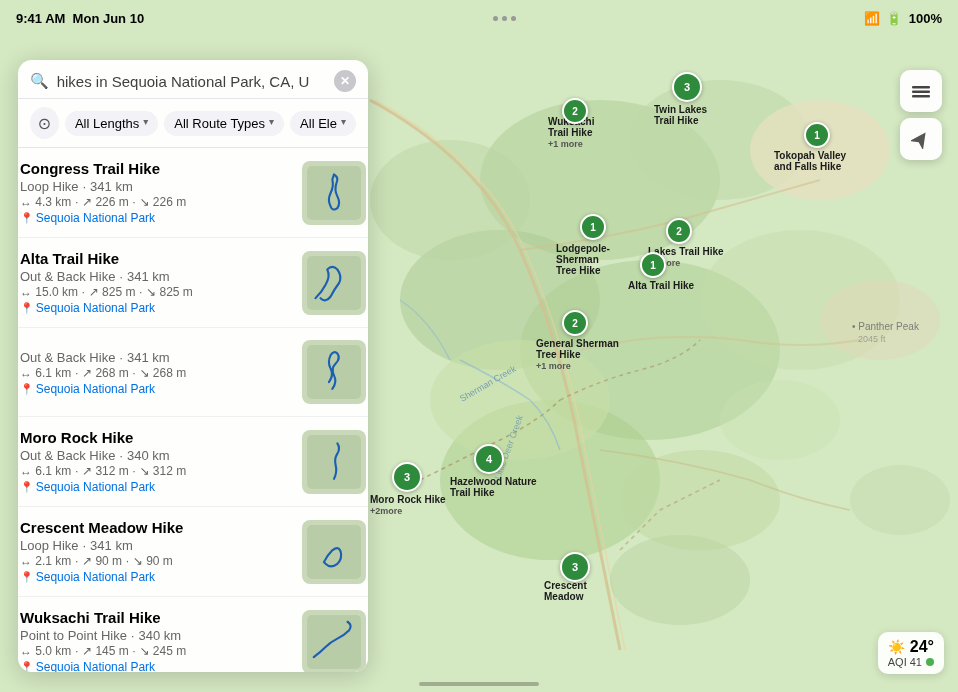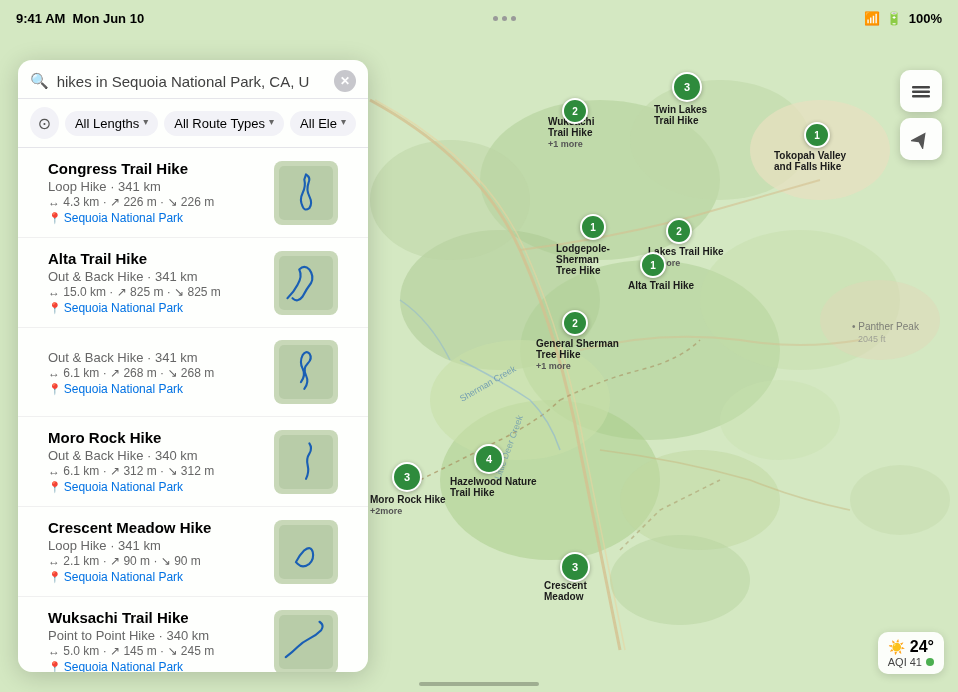--- a/index.html
+++ b/index.html
@@ -146,21 +146,21 @@
     }
 
     
     .trail-list {
       flex: 1;
       overflow-y: auto;
     }
     .trail-item {
       display: flex;
       align-items: center;
-      padding: 12px 30px;
+      padding: 12px 2px;
       border-bottom: 1px solid #f0f0f0;
       gap: 10px;
       cursor: pointer;
     }
     .trail-info { flex: 1; }
     .trail-name {
       font-size: 15px;
       font-weight: 600;
       color: #000;
       line-height: 1.2;

